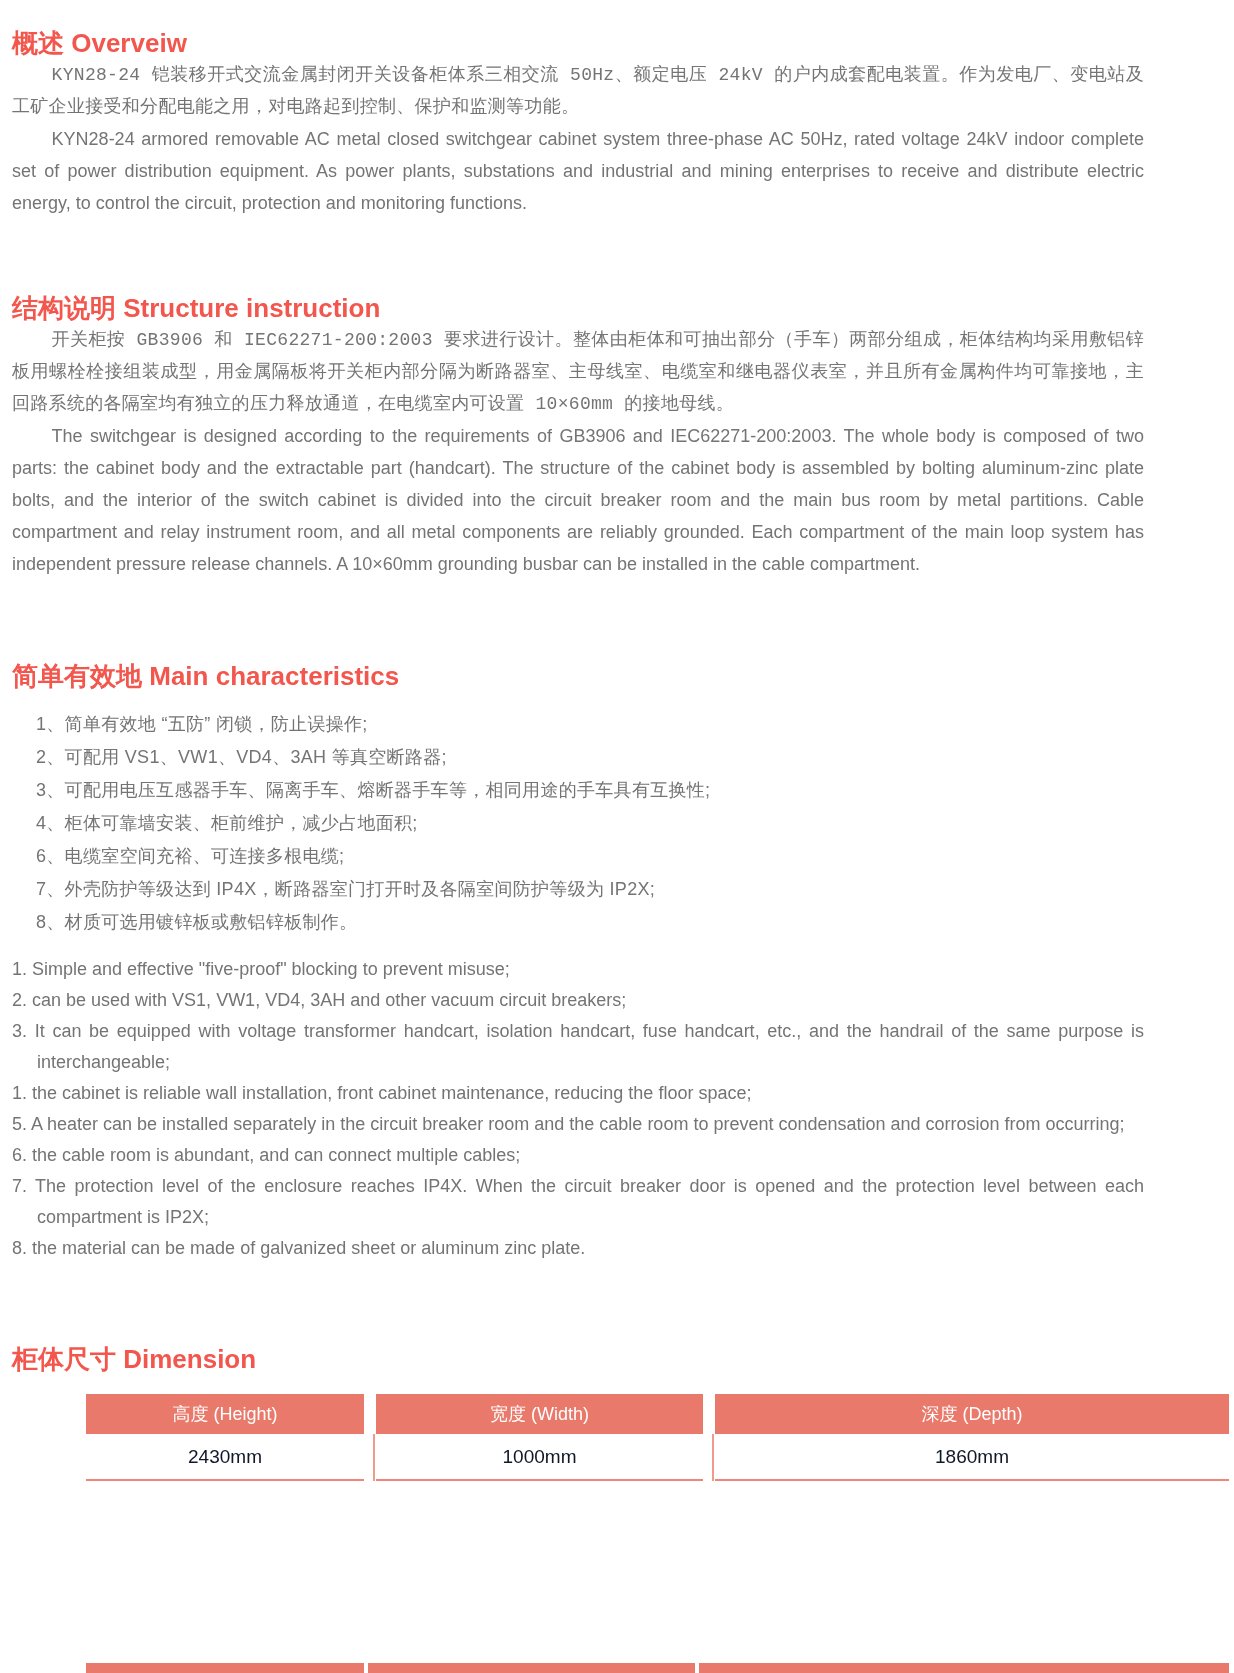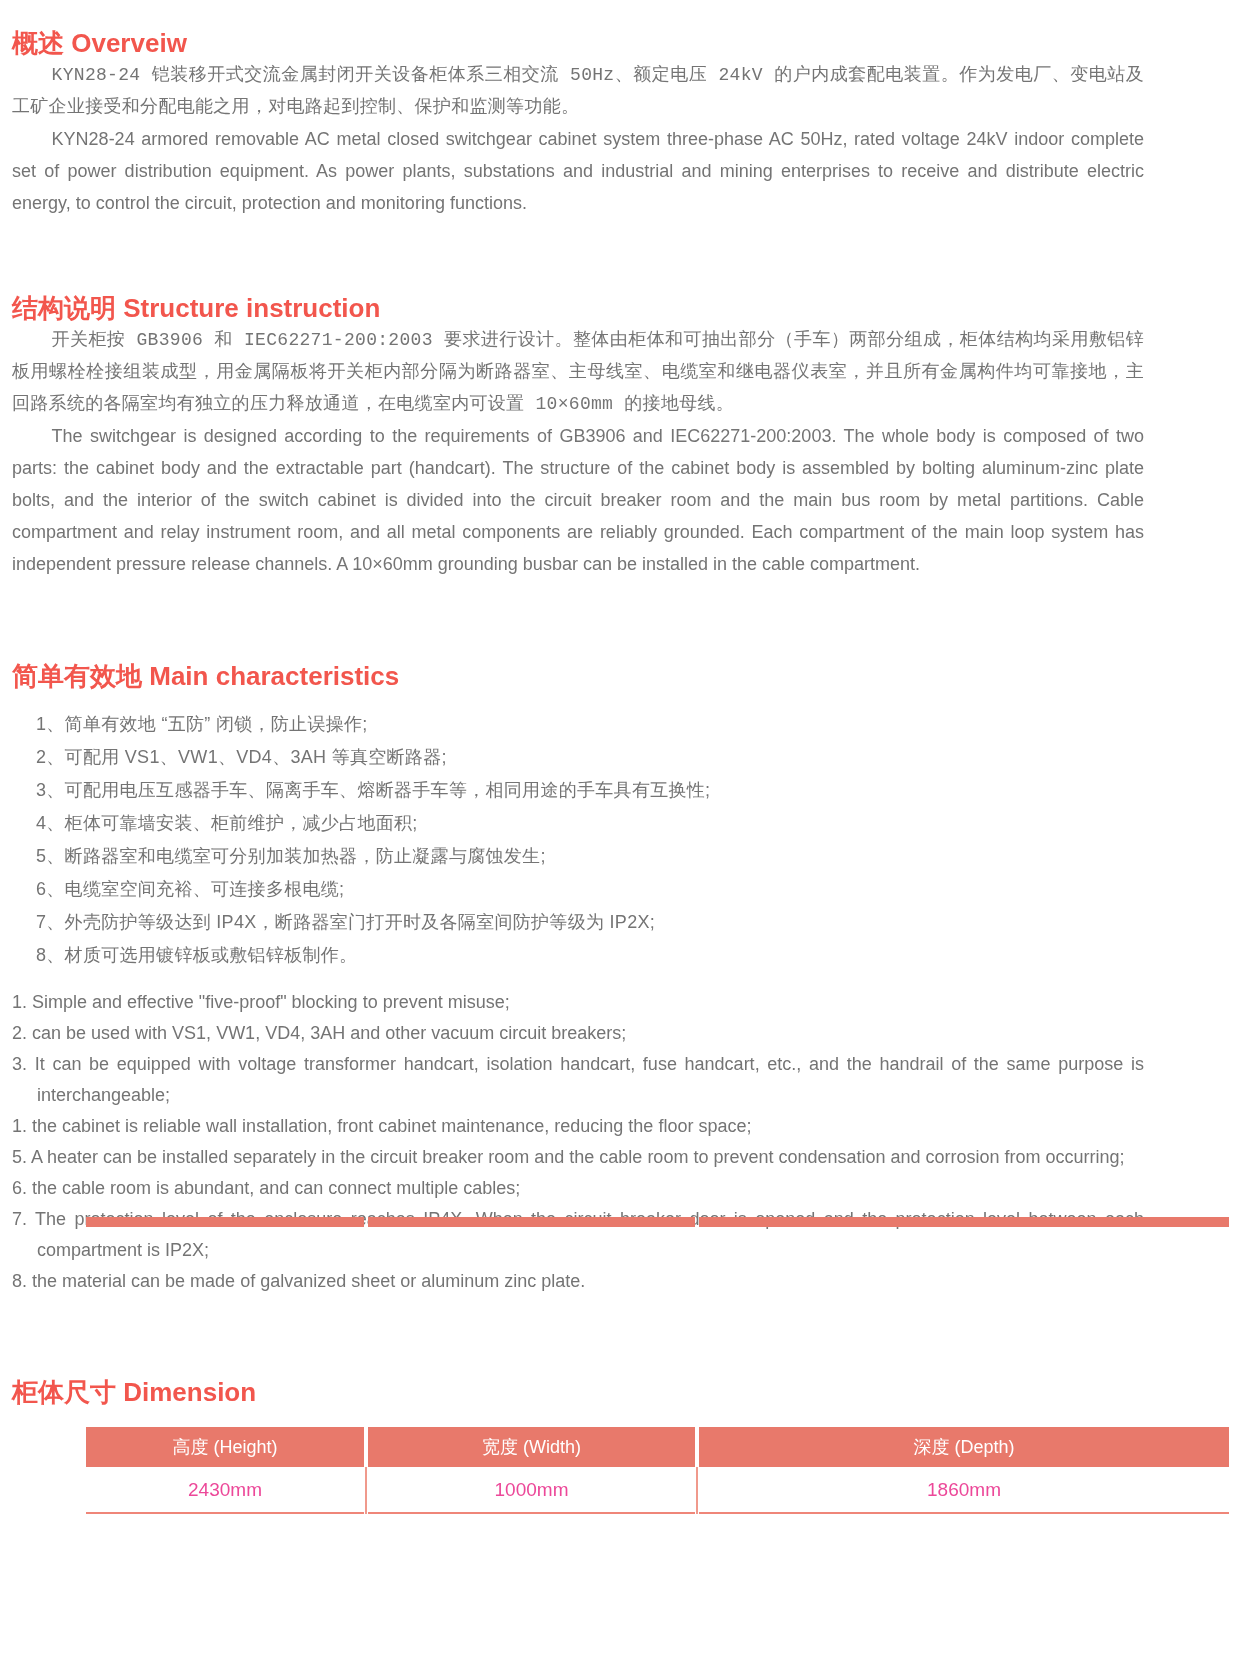--- a/index.html
+++ b/index.html
@@ -8,21 +8,21 @@
     background: #ffffff;
     width: 1234px;
     height: 1673px;
     overflow: hidden;
     font-family: "Liberation Sans", "DejaVu Sans", sans-serif;
   }
   main {
     position: relative;
     box-sizing: border-box;
     width: 1234px;
-    height: 1227px;
+    height: 1673px;
     padding: 28px 90px 0 12px;
     color: #747474;
   }
   h1.sec-heading {
     margin: 0;
     font-size: 26px;
     line-height: 31px;
     font-weight: bold;
     color: #f2564d;
   }
@@ -62,40 +62,40 @@
     line-height: 31px;
     padding-left: 25px;
     text-indent: -25px;
     text-align: justify;
   }
   .dim-table {
     margin-top: 19px;
     margin-left: 74px;
     width: 1143px;
     display: flex;
-    gap: 4px;
+    gap: 12px;
   }
   .dim-col { display: flex; flex-direction: column; position: relative; }
   .dim-col.c1 { width: 278px; }
   .dim-col.c2 { width: 327px; }
   .dim-col.c3 { flex: 1; }
   .dim-th {
     height: 40px;
     line-height: 40px;
     background: #e8796b;
     color: #ffffff;
     font-size: 18px;
     text-align: center;
   }
   .dim-td {
     height: 45px;
     line-height: 45px;
     text-align: center;
     font-size: 19px;
-    color: #ec4899;
+    color: #0f172a;
     border-bottom: 2px solid #ef8679;
     position: relative;
   }
   .dim-col.c2 .dim-td::before,
   .dim-col.c3 .dim-td::before {
     content: "";
     position: absolute;
     left: -3px;
     top: 0;
     bottom: -2px;
@@ -133,21 +133,20 @@
     <p class="para en mt-para-en">The switchgear is designed according to the requirements of GB3906 and IEC62271-200:2003. The whole body is composed of two parts: the cabinet body and the extractable part (handcart). The structure of the cabinet body is assembled by bolting aluminum-zinc plate bolts, and the interior of the switch cabinet is divided into the circuit breaker room and the main bus room by metal partitions. Cable compartment and relay instrument room, and all metal components are reliably grounded. Each compartment of the main loop system has independent pressure release channels. A 10×60mm grounding busbar can be installed in the cable compartment.</p>
   </section>
 
   <section>
     <h1 class="sec-heading" id="heading-characteristics">简单有效地 Main characteristics</h1>
     <ul class="feature-list cn-list">
         <li>1、简单有效地 “五防” 闭锁，防止误操作;</li>
         <li>2、可配用 VS1、VW1、VD4、3AH 等真空断路器;</li>
         <li>3、可配用电压互感器手车、隔离手车、熔断器手车等，相同用途的手车具有互换性;</li>
         <li>4、柜体可靠墙安装、柜前维护，减少占地面积;</li>
-        <li>5、断路器室和电缆室可分别加装加热器，防止凝露与腐蚀发生;</li>
         <li>6、电缆室空间充裕、可连接多根电缆;</li>
         <li>7、外壳防护等级达到 IP4X，断路器室门打开时及各隔室间防护等级为 IP2X;</li>
         <li>8、材质可选用镀锌板或敷铝锌板制作。</li>
       </ul>
     <ul class="feature-list en-list">
         <li>1. Simple and effective "five-proof" blocking to prevent misuse;</li>
         <li>2. can be used with VS1, VW1, VD4, 3AH and other vacuum circuit breakers;</li>
         <li>3. It can be equipped with voltage transformer handcart, isolation handcart, fuse handcart, etc., and the handrail of the same purpose is interchangeable;</li>
         <li>1. the cabinet is reliable wall installation, front cabinet maintenance, reducing the floor space;</li>
         <li>5. A heater can be installed separately in the circuit breaker room and the cable room to prevent condensation and corrosion from occurring;</li>

